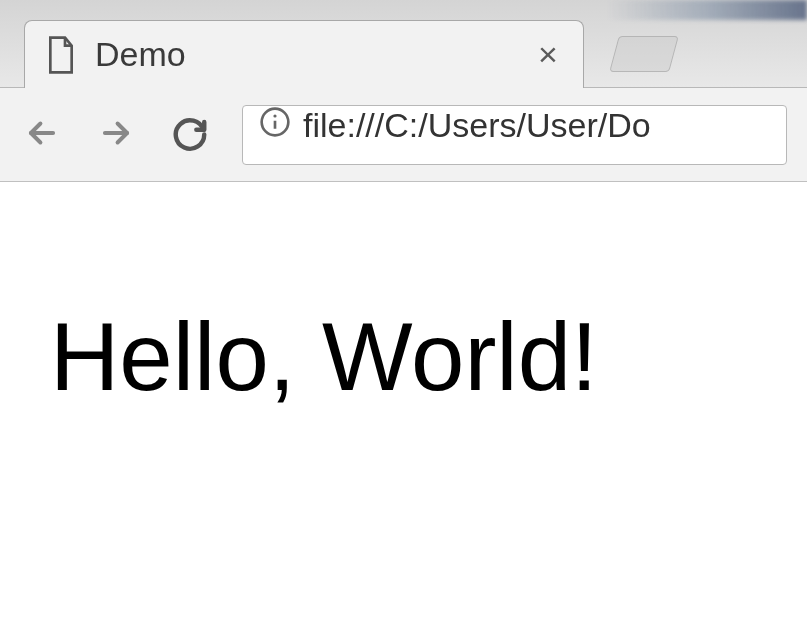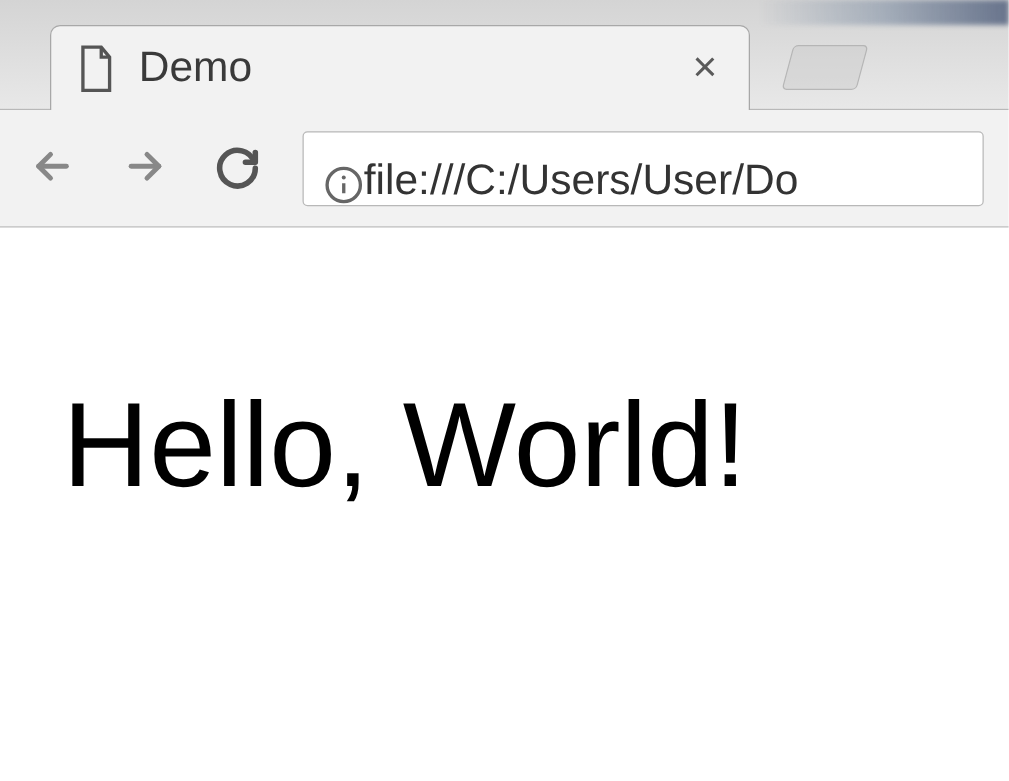--- a/index.html
+++ b/index.html
@@ -29,21 +29,21 @@
       position: absolute;
       top: 0;
       left: 0;
       right: 0;
       height: 88px;
       display: flex;
       align-items: flex-end;
     }
     .tab {
       position: relative;
-      margin-left: 40px;
+      margin-left: 24px;
       margin-bottom: 0;
       height: 68px;
       width: 560px;
       background: #f2f2f2;
       border: 1px solid #a8a8a8;
       border-bottom: none;
       border-radius: 8px 8px 0 0;
       display: flex;
       align-items: center;
       padding: 0 20px;
@@ -116,22 +116,23 @@
     }
     .nav-btn.enabled { color: #555; }
     .nav-btn svg { width: 38px; height: 38px; }
     .address-bar {
       flex: 1;
       height: 60px;
       background: #ffffff;
       border: 1px solid #b8b8b8;
       border-radius: 4px;
       display: flex;
-      align-items: flex-end;
+      align-items: flex-start;
       padding: 0 16px;
+      gap: 12px;
       overflow: hidden;
     }
     .info-icon {
       width: 32px;
       height: 32px;
       flex-shrink: 0;
       color: #666;
     }
     .info-icon svg { width: 100%; height: 100%; }
     .url-text {

